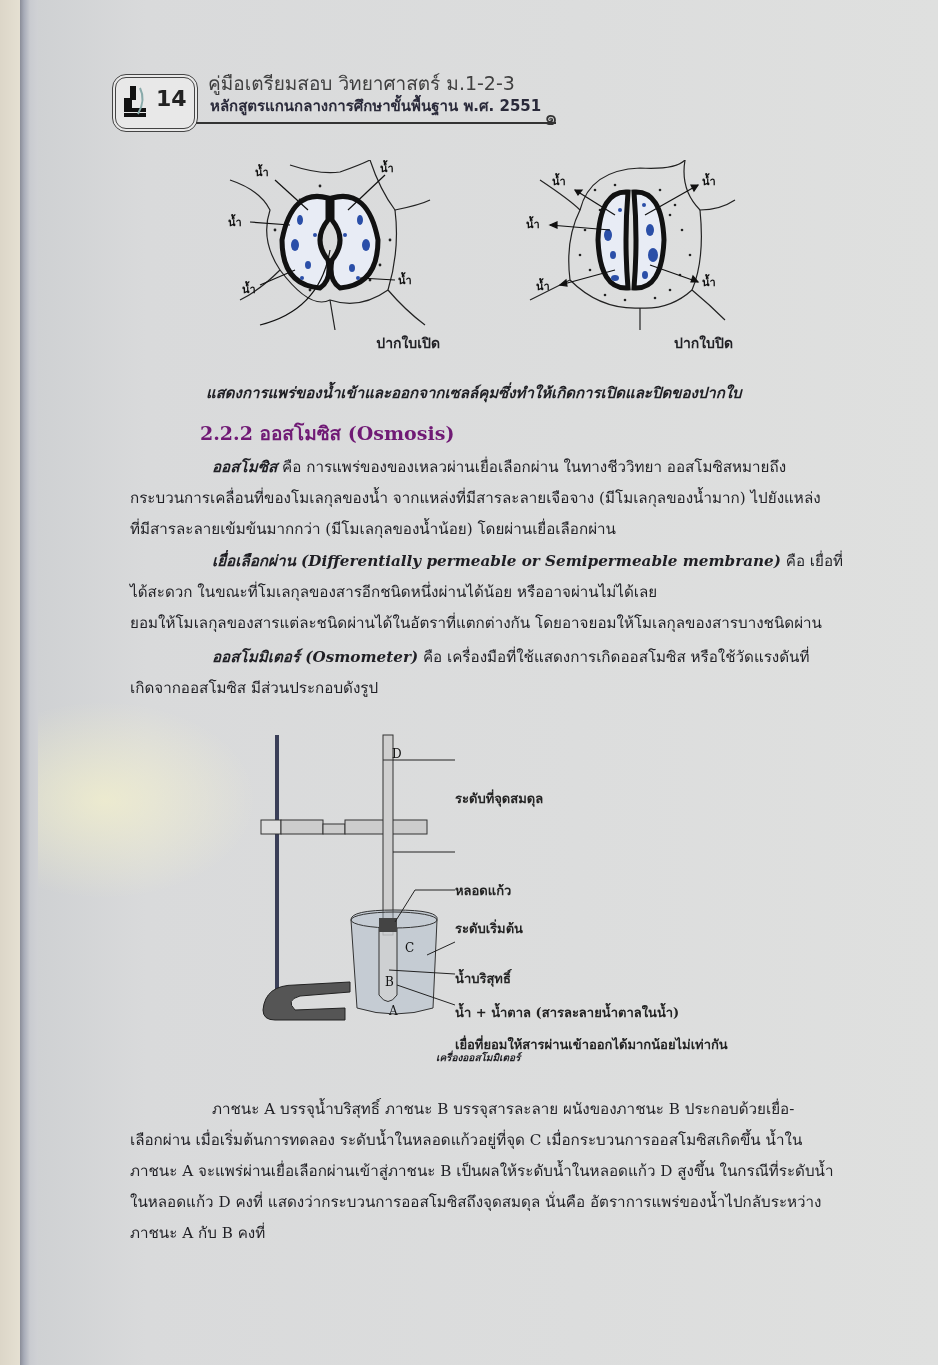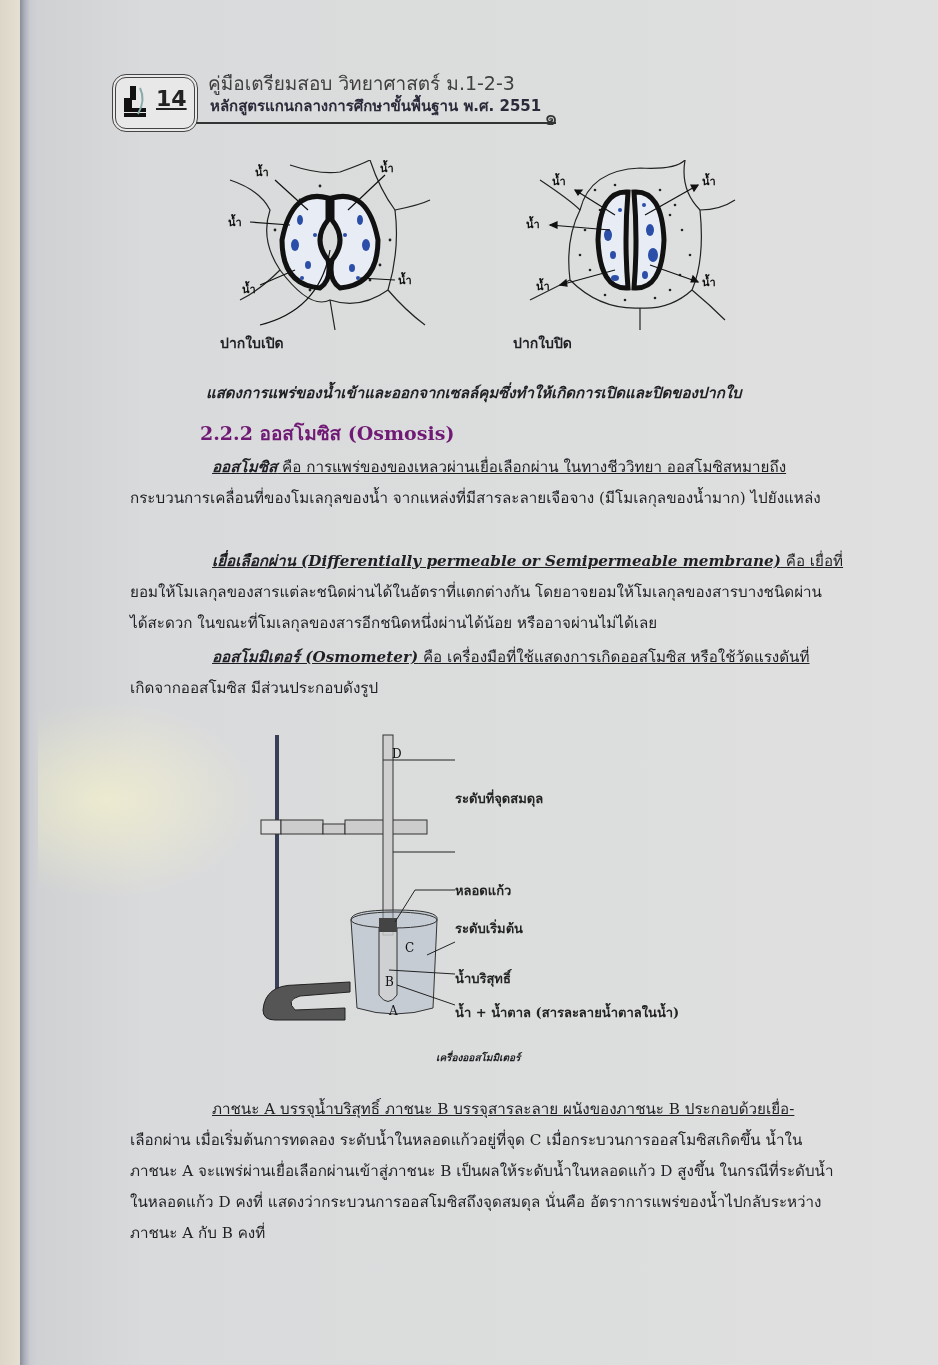--- a/index.html
+++ b/index.html
@@ -31,57 +31,57 @@
   .header { position: absolute; left: 112px; top: 68px; width: 480px; height: 62px; }
   .page-badge {
     position: absolute; left: 0; top: 6px; width: 78px; height: 50px;
     border: 4px double #444; border-radius: 14px; background: #e8e8e8;
   }
   .badge-icon {
     position: absolute; left: 6px; top: 6px; width: 26px; height: 34px;
   }
   .page-num {
     position: absolute; left: 40px; top: 8px; font-family: "DejaVu Sans", sans-serif;
-    font-size: 22px; font-weight: bold; color: #222; text-decoration: underline;
+    font-size: 22px; font-weight: bold; color: #222;
   }
   .header-title {
     position: absolute; left: 96px; top: 0; font-family: "DejaVu Sans", sans-serif;
     font-size: 19px; color: #404040; white-space: nowrap;
   }
   .header-sub {
     position: absolute; left: 98px; top: 26px; font-family: "DejaVu Sans", sans-serif;
     font-size: 15px; font-weight: bold; color: #2a2a3a; white-space: nowrap;
   }
   .header-rule {
     position: absolute; left: 84px; top: 54px; width: 360px; height: 2px; background: #333;
   }
   .header-ornament {
     position: absolute; left: 432px; top: 32px; font-size: 22px; color: #333;
   }
 
   
   .fig-stomata { position: absolute; left: 200px; top: 160px; width: 560px; height: 200px; }
   .stoma { position: absolute; top: 0; width: 220px; height: 170px; }
   .stoma-caption {
-    position: absolute; top: 172px; width: 220px; text-align: left;
+    position: absolute; top: 172px; width: 220px; text-align: right;
     font-size: 14px; font-weight: bold;
   }
   .fig-caption-1 {
     position: absolute; left: 206px; top: 372px; font-size: 15px;
     font-style: italic; font-weight: bold; white-space: nowrap; margin-top: 9px;
   }
 
   .section-heading {
     position: absolute; left: 200px; top: 418px; font-size: 19px; font-weight: bold;
     color: #701a75; white-space: nowrap;
   }
 
   .para { position: absolute; left: 130px; width: 742px; font-size: 15.2px; line-height: 31px; text-align: justify; }
   .para .line { display: block; white-space: nowrap; }
-  .indent { padding-left: 82px; text-decoration: underline; }
+  .indent { padding-left: 82px; }
   .term { font-style: italic; font-weight: bold; }
 
   
   .fig-osmo { position: absolute; left: 255px; top: 730px; width: 520px; height: 300px; }
   .osmo-label {
     position: absolute; font-size: 13px; font-weight: bold; white-space: nowrap; color: #222; margin-top: 36px;
   }
   .fig-caption-2 {
     position: absolute; left: 436px; top: 1050px; font-size: 10px;
     font-style: italic; font-weight: bold; white-space: nowrap;
@@ -230,26 +230,27 @@
   <div class="stoma-caption" style="left:313px">ปากใบปิด</div>
 </div>
 
 <div class="fig-caption-1">แสดงการแพร่ของน้ำเข้าและออกจากเซลล์คุมซึ่งทำให้เกิดการเปิดและปิดของปากใบ</div>
 
 <div class="section-heading">2.2.2 ออสโมซิส (Osmosis)</div>
 
 <div class="para" style="top:452px">
   <span class="line indent"><span class="term">ออสโมซิส</span><span> คือ การแพร่ของของเหลวผ่านเยื่อเลือกผ่าน ในทางชีววิทยา ออสโมซิสหมายถึง</span></span>
   <span class="line">กระบวนการเคลื่อนที่ของโมเลกุลของน้ำ จากแหล่งที่มีสารละลายเจือจาง (มีโมเลกุลของน้ำมาก) ไปยังแหล่ง</span>
+  <span class="line">ที่มีสารละลายเข้มข้นมากกว่า (มีโมเลกุลของน้ำน้อย) โดยผ่านเยื่อเลือกผ่าน</span>
 </div>
 
 <div class="para" style="top:546px">
   <span class="line indent"><span class="term">เยื่อเลือกผ่าน (Differentially permeable or Semipermeable membrane)</span><span> คือ เยื่อที่</span></span>
+  <span class="line">ได้สะดวก ในขณะที่โมเลกุลของสารอีกชนิดหนึ่งผ่านได้น้อย หรืออาจผ่านไม่ได้เลย</span>
   <span class="line">ยอมให้โมเลกุลของสารแต่ละชนิดผ่านได้ในอัตราที่แตกต่างกัน โดยอาจยอมให้โมเลกุลของสารบางชนิดผ่าน</span>
-  <span class="line">ได้สะดวก ในขณะที่โมเลกุลของสารอีกชนิดหนึ่งผ่านได้น้อย หรืออาจผ่านไม่ได้เลย</span>
 </div>
 
 <div class="para" style="top:642px">
   <span class="line indent"><span class="term">ออสโมมิเตอร์ (Osmometer)</span><span> คือ เครื่องมือที่ใช้แสดงการเกิดออสโมซิส หรือใช้วัดแรงดันที่</span></span>
   <span class="line">เกิดจากออสโมซิส มีส่วนประกอบดังรูป</span>
 </div>
 
 <div class="fig-osmo">
   <svg width="200" height="300" viewBox="0 0 200 300" style="position:absolute;left:0;top:0">
 
@@ -284,20 +285,21 @@
       <line x1="172" y1="225" x2="200" y2="212"></line>
       <line x1="134" y1="240" x2="200" y2="244"></line>
       <line x1="142" y1="255" x2="200" y2="275"></line>
     </g>
   </svg>
   <div class="osmo-label" style="left:200px;top:22px">ระดับที่จุดสมดุล</div>
   <div class="osmo-label" style="left:200px;top:114px">หลอดแก้ว</div>
   <div class="osmo-label" style="left:200px;top:152px">ระดับเริ่มต้น</div>
   <div class="osmo-label" style="left:200px;top:202px">น้ำบริสุทธิ์</div>
   <div class="osmo-label" style="left:200px;top:236px">น้ำ + น้ำตาล (สารละลายน้ำตาลในน้ำ)</div>
+  <div class="osmo-label" style="left:200px;top:268px">เยื่อที่ยอมให้สารผ่านเข้าออกได้มากน้อยไม่เท่ากัน</div>
 </div>
 
 <div class="fig-caption-2">เครื่องออสโมมิเตอร์</div>
 
 <div class="para" style="top:1094px">
   <span class="line indent">ภาชนะ A บรรจุน้ำบริสุทธิ์ ภาชนะ B บรรจุสารละลาย ผนังของภาชนะ B ประกอบด้วยเยื่อ-</span>
   <span class="line">เลือกผ่าน เมื่อเริ่มต้นการทดลอง ระดับน้ำในหลอดแก้วอยู่ที่จุด C เมื่อกระบวนการออสโมซิสเกิดขึ้น น้ำใน</span>
   <span class="line">ภาชนะ A จะแพร่ผ่านเยื่อเลือกผ่านเข้าสู่ภาชนะ B เป็นผลให้ระดับน้ำในหลอดแก้ว D สูงขึ้น ในกรณีที่ระดับน้ำ</span>
   <span class="line">ในหลอดแก้ว D คงที่ แสดงว่ากระบวนการออสโมซิสถึงจุดสมดุล นั่นคือ อัตราการแพร่ของน้ำไปกลับระหว่าง</span>
   <span class="line">ภาชนะ A กับ B คงที่</span>

